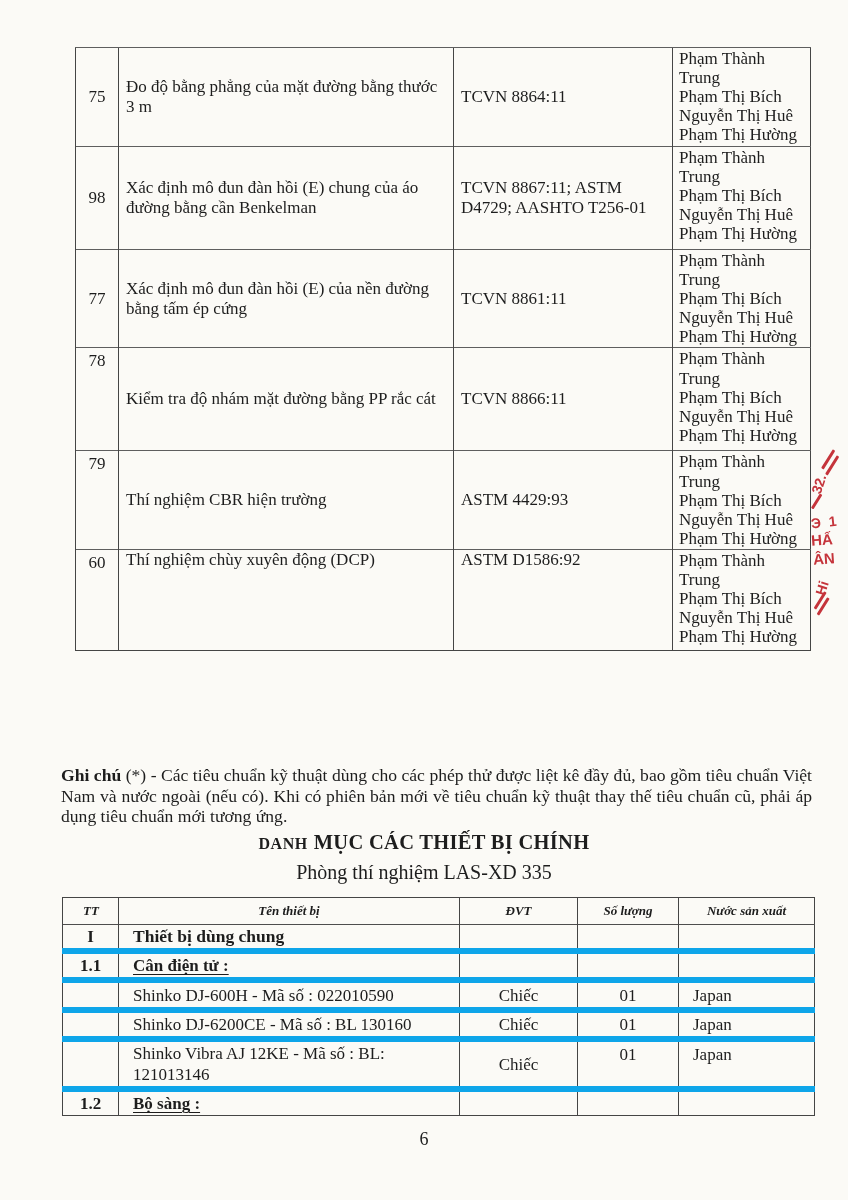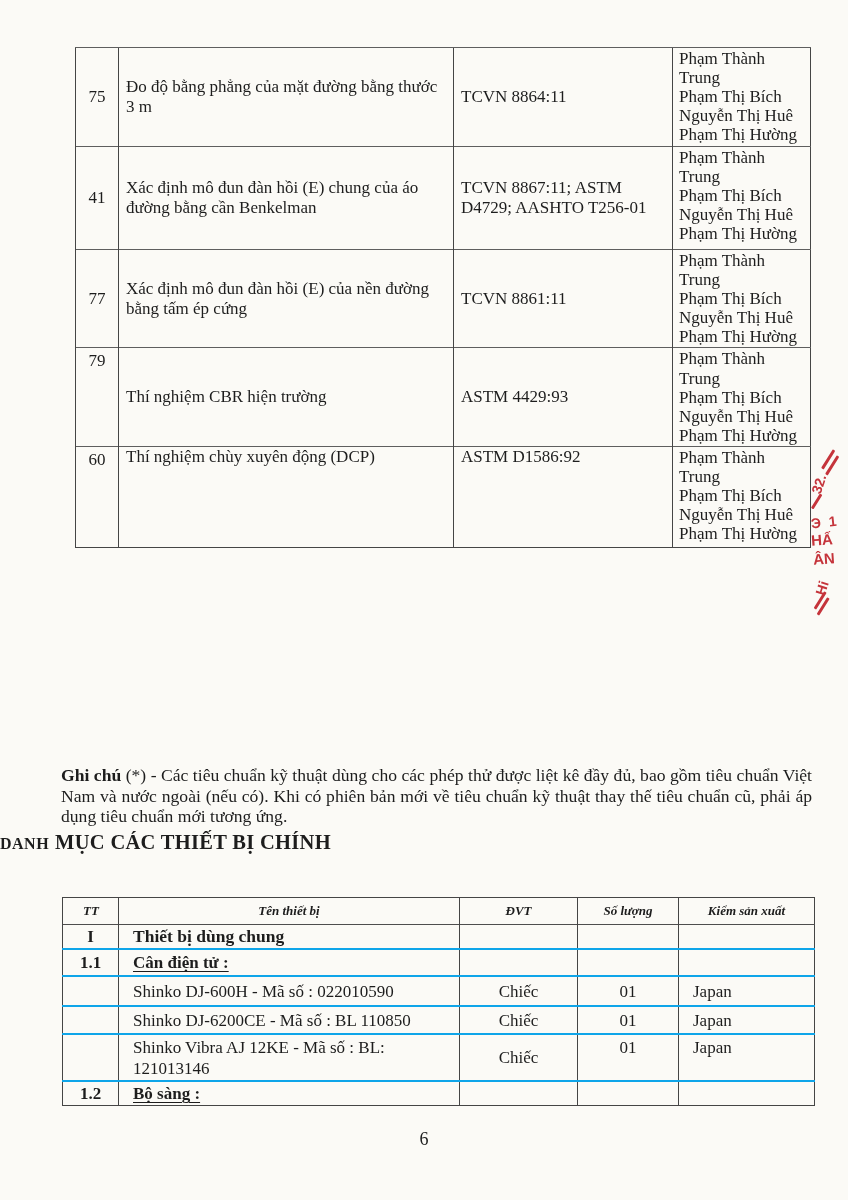--- a/index.html
+++ b/index.html
@@ -23,38 +23,38 @@
   .t1 td.staff{vertical-align:top;padding:1px 3px 1px 6px;line-height:19.1px;}
 
   
   .note{
     position:absolute;left:61px;top:747px;width:751px;
     font-size:17.6px;line-height:20.9px;text-align:justify;
   }
   .note .lbl{font-weight:bold;}
 
   
-  .doc-title{position:absolute;left:0;top:831px;width:848px;font-weight:bold;}
+  .doc-title{position:absolute;left:0;top:831px;width:848px;text-align:center;font-weight:bold;}
   .doc-title .t-small{font-size:16px;letter-spacing:.5px;}
   .doc-title .t-big{font-size:20.5px;margin-left:6px;letter-spacing:.3px;}
   .doc-subtitle{position:absolute;left:0;top:861px;width:848px;text-align:center;font-size:20px;}
 
   
   .t2{position:absolute;left:62px;top:897px;width:752px;border:1.6px solid #454545;}
   .t2 th{
     border-left:1px solid #454545;border-top:1px solid #454545;
     font-style:italic;font-weight:bold;font-size:13px;height:26px;
     text-align:center;padding:0 20px;overflow:hidden;
   }
   .t2 td{
     border-left:1px solid #454545;border-top:1px solid #4e4e4e;
     font-size:17px;line-height:21px;vertical-align:middle;
     padding:1px 14px;overflow:hidden;
   }
-  .t2 tr.light td{border-top:2px solid #0ea5e9;}
+  .t2 tr.light td{border-top:6px solid #0ea5e9;}
   .t2 td.tt{text-align:center;padding:1px 2px;}
   .t2 tr.r-section td.tt, .t2 tr.r-group td.tt{font-weight:bold;}
   .t2 tr.r-section td.nm{font-weight:bold;font-size:17.5px;}
   .t2 tr.r-group td.nm span{font-weight:bold;text-decoration:underline;text-underline-offset:3px;}
   .t2 td.dvt,.t2 td.qty{text-align:center;}
   .t2 td.country{text-align:left;}
   .t2 tr.tall td.qty,.t2 tr.tall td.country{vertical-align:top;padding-top:2px;}
 
   
   .page-num{position:absolute;left:0;top:1129px;width:848px;text-align:center;font-size:18px;}
@@ -91,41 +91,52 @@
           <td class="name">Đo độ bằng phẳng của mặt đường bằng thước 3 m</td>
           <td class="std">TCVN 8864:11</td>
           <td class="staff">
             <div>Phạm Thành Trung</div>
             <div>Phạm Thị Bích</div>
             <div>Nguyễn Thị Huê</div>
             <div>Phạm Thị Hường</div>
           </td>
         </tr>
         <tr style="height: 103px;">
-          <td class="num">41</td>
+          <td class="num">98</td>
           <td class="name">Xác định mô đun đàn hồi (E) chung của áo đường bằng cần Benkelman</td>
           <td class="std">TCVN 8867:11; ASTM D4729; AASHTO T256-01</td>
           <td class="staff">
             <div>Phạm Thành Trung</div>
             <div>Phạm Thị Bích</div>
             <div>Nguyễn Thị Huê</div>
             <div>Phạm Thị Hường</div>
           </td>
         </tr>
         <tr style="height: 95px;">
           <td class="num">77</td>
           <td class="name">Xác định mô đun đàn hồi (E) của nền đường bằng tấm ép cứng</td>
           <td class="std">TCVN 8861:11</td>
           <td class="staff">
             <div>Phạm Thành Trung</div>
             <div>Phạm Thị Bích</div>
             <div>Nguyễn Thị Huê</div>
             <div>Phạm Thị Hường</div>
           </td>
         </tr>
+        <tr class="num-top" style="height: 103px;">
+          <td class="num">78</td>
+          <td class="name">Kiểm tra độ nhám mặt đường bằng PP rắc cát</td>
+          <td class="std">TCVN 8866:11</td>
+          <td class="staff">
+            <div>Phạm Thành Trung</div>
+            <div>Phạm Thị Bích</div>
+            <div>Nguyễn Thị Huê</div>
+            <div>Phạm Thị Hường</div>
+          </td>
+        </tr>
         <tr class="num-top" style="height: 95px;">
           <td class="num">79</td>
           <td class="name">Thí nghiệm CBR hiện trường</td>
           <td class="std">ASTM 4429:93</td>
           <td class="staff">
             <div>Phạm Thành Trung</div>
             <div>Phạm Thị Bích</div>
             <div>Nguyễn Thị Huê</div>
             <div>Phạm Thị Hường</div>
           </td>
@@ -142,36 +153,37 @@
           </td>
         </tr>
       </tbody>
   </table>
 
   <p class="note"><span class="lbl">Ghi chú</span><span> (*) - Các tiêu chuẩn kỹ thuật dùng cho các phép thử được liệt kê đầy đủ, bao gồm tiêu chuẩn Việt Nam và nước ngoài (nếu có). Khi có phiên bản mới về tiêu chuẩn kỹ thuật thay thế tiêu chuẩn cũ, phải áp dụng tiêu chuẩn mới tương ứng.</span></p>
 
   <div class="doc-title">
     <span class="t-small">DANH</span><span class="t-big">MỤC CÁC THIẾT BỊ CHÍNH</span>
   </div>
+  <div class="doc-subtitle">Phòng thí nghiệm LAS-XD 335</div>
 
   <table class="t2">
     <colgroup>
       <col style="width:56px">
         <col style="width:341px">
         <col style="width:118px">
         <col style="width:101px">
         <col style="width:136px">
     </colgroup>
     <thead>
       <tr>
         <th>TT</th>
         <th>Tên thiết bị</th>
         <th>ĐVT</th>
         <th>Số lượng</th>
-        <th>Kiểm sản xuất</th>
+        <th>Nước sản xuất</th>
       </tr>
     </thead>
     <tbody id="t2-body">
         <tr class="r-section" style="height: 23px;">
           <td class="tt">I</td>
           <td class="nm">Thiết bị dùng chung</td>
           <td class="dvt"></td>
           <td class="qty"></td>
           <td class="country"></td>
         </tr>
@@ -184,21 +196,21 @@
         </tr>
         <tr class="r-item light" style="height: 30px;">
           <td class="tt"></td>
           <td class="nm">Shinko DJ-600H - Mã số : 022010590</td>
           <td class="dvt">Chiếc</td>
           <td class="qty">01</td>
           <td class="country">Japan</td>
         </tr>
         <tr class="r-item light" style="height: 28px;">
           <td class="tt"></td>
-          <td class="nm">Shinko DJ-6200CE - Mã số : BL 110850</td>
+          <td class="nm">Shinko DJ-6200CE - Mã số : BL 130160</td>
           <td class="dvt">Chiếc</td>
           <td class="qty">01</td>
           <td class="country">Japan</td>
         </tr>
         <tr class="r-item light tall" style="height: 47px;">
           <td class="tt"></td>
           <td class="nm">Shinko Vibra AJ 12KE - Mã số : BL: 121013146</td>
           <td class="dvt">Chiếc</td>
           <td class="qty">01</td>
           <td class="country">Japan</td>

